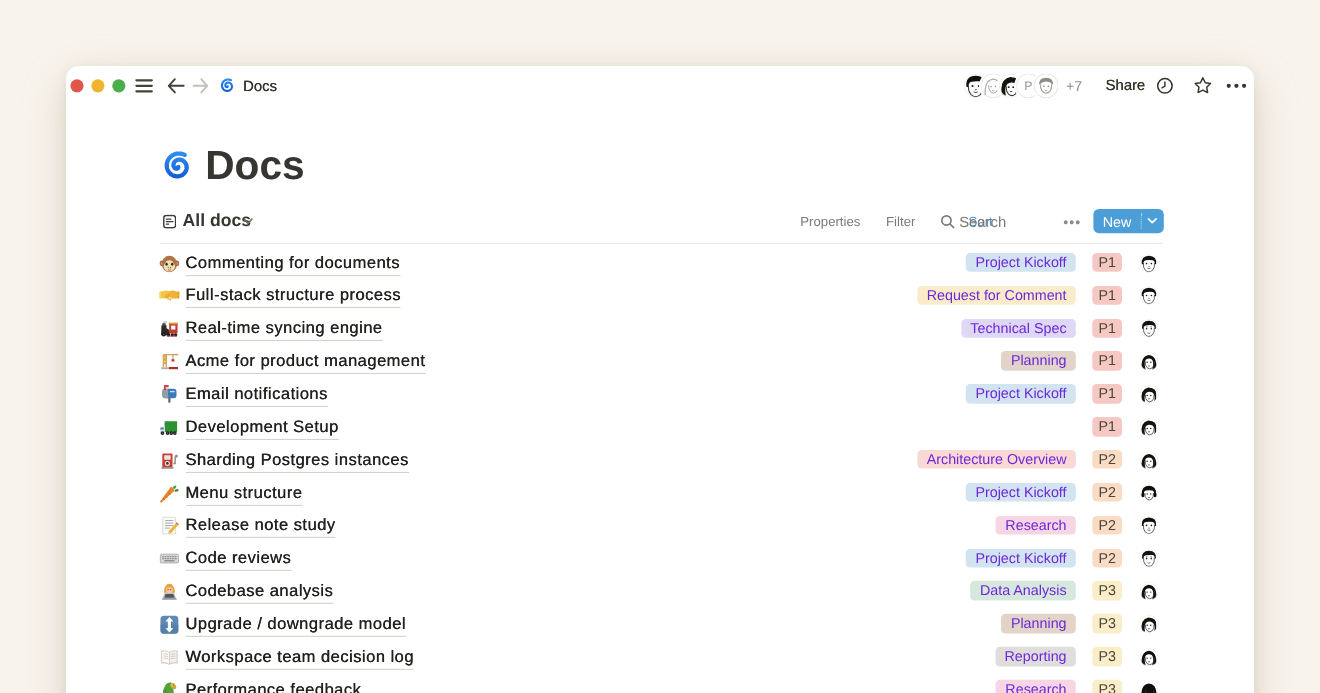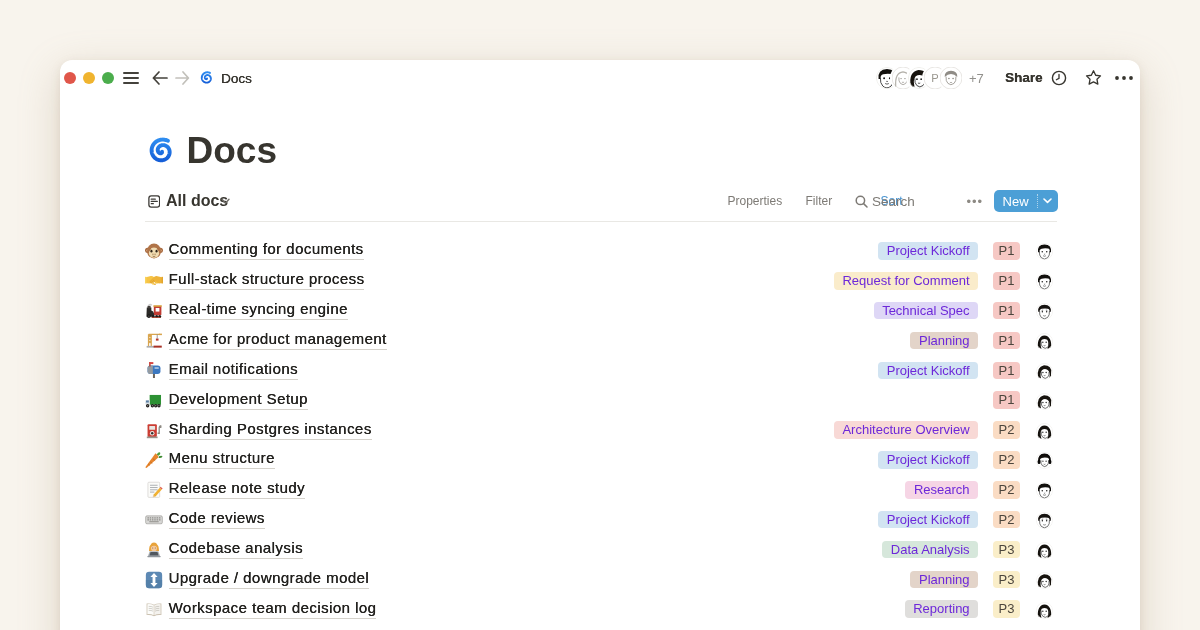--- a/index.html
+++ b/index.html
@@ -8,37 +8,37 @@
 .dot { width:12px; height:12px; border-radius:50%; }
 .tl { position:absolute; top:12.2px; left:3.6px; display:flex; gap:7.1px; }
 .hamb { position:absolute; top:11.5px; left:63px; width:16px; height:12px; display:flex; flex-direction:column; justify-content:space-between; }
 .hamb i { height:2px; background:#44423c; border-radius:1px; }
 .navarr { position:absolute; top:9.5px; }
 .tabicon { position:absolute; left:140px; top:10.5px; }
 .tabname { position:absolute; left:161px; top:10.5px; font-size:13.5px; color:#37352f; line-height:15px; text-shadow:.2px 0 0 #37352f; }
 .tright { position:absolute; left:816px; top:6.5px; width:256px; height:22px; }
 .stk { position:absolute; top:0; width:22px; height:22px; border-radius:50%; box-shadow:0 0 0 2px #fff; background:#fff; }
 .plus7 { position:absolute; left:93px; top:4px; font-size:13px; color:#91908c; }
-.share { position:absolute; left:129px; top:3.5px; font-size:13.5px; color:#37352f; text-shadow:.2px 0 0 #37352f;font-weight:bold; }
+.share { position:absolute; left:129px; top:3.5px; font-size:13.5px; color:#37352f; text-shadow:.2px 0 0 #37352f; }
 .h1 { position:absolute; left:87.5px; top:70px; display:flex; align-items:center; }
 .h1 .txt { font-size:37px; font-weight:700; color:#37352f; margin-left:11px; letter-spacing:0; }
 .ctrl { position:absolute; left:87.5px; top:130px; height:22px; display:flex; align-items:center; width:910.5px; }
 .alldocs { position:absolute; left:0; top:0; height:22px; display:flex; align-items:center; font-size:16px; font-weight:700; color:#37352f; }
 .alldocs svg { margin-right:6px; }
 .mi { position:absolute; top:3.5px; font-size:12px; color:#7d7a75; }
 .sort { color:#4a94d0;margin-left:28px; }
 .srch { position:absolute; left:707px; top:0; height:22px; display:flex; align-items:center; }
 .srch span { font-size:13.5px; color:#7d7a75; margin-left:4.5px; }
 .dots3 { position:absolute; left:819px; top:3.5px; color:#8d8a84; letter-spacing:1px; font-size:13px; }
 .newbtn { position:absolute; left:846.8px; top:0; width:63.5px; height:22px; background:#4c9fd6; border-radius:5px; display:flex; align-items:center; color:#fff; }
 .newbtn .nt { flex:1; text-align:center; font-size:13px; font-weight:400; }
 .newbtn .nd { width:21px; height:14px; border-left:1px dotted rgba(255,255,255,.55); display:flex; align-items:center; justify-content:center; }
 .divider { position:absolute; left:85px; top:161px; width:912px; height:1px; background:#e9e8e4; }
 .rows { position:absolute; left:84.5px; top:170.6px; width:908.5px; }
-.row { height:29.87px; display:flex; align-items:flex-end; }
+.row { height:29.87px; display:flex; align-items:flex-start; }
 .emo { width:18px; height:18px; margin-right:6px; }
 .title { font-size:15px; color:#23221f; border-bottom:1px solid #d5d2cb; line-height:18px; padding-bottom:1px; letter-spacing:.45px; text-shadow:.25px 0 0 #23221f; }
 .sp { flex:1; }
 .tag { position:relative; top:-0.8px; font-size:13px; color:#6d28d9; height:17.5px; line-height:17.5px; border-radius:4px; padding:0 8.5px; }
 .pchip { position:relative; top:-0.8px; font-size:13px; color:#4c463d; height:17.5px; line-height:17.5px; border-radius:4px; padding:0 5.5px; margin-left:15px; }
 .rav { width:17px; height:17px; margin-left:16px; }
 </style></head>
 <body>
 <div class="card">
   <div class="tl">

